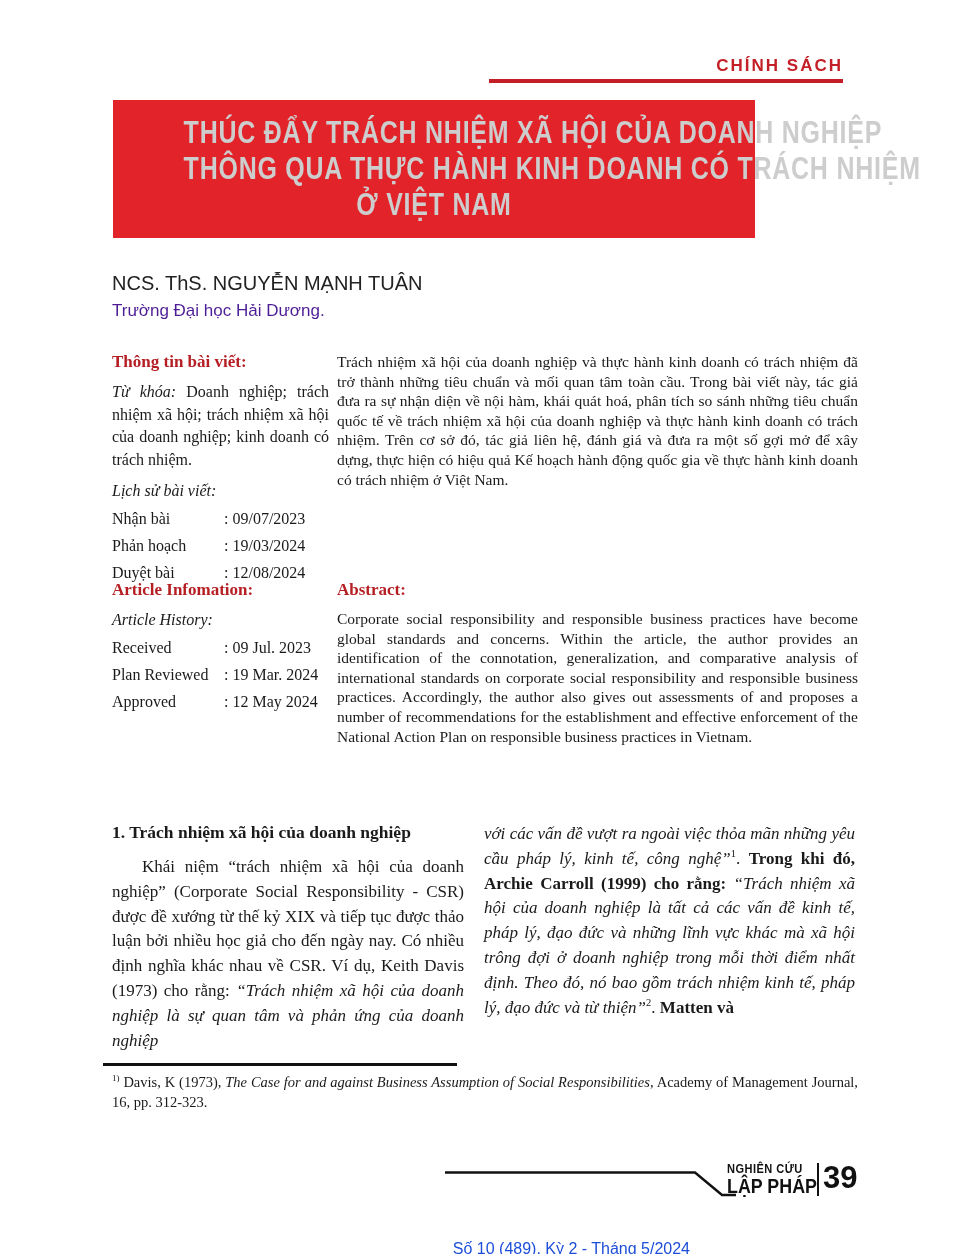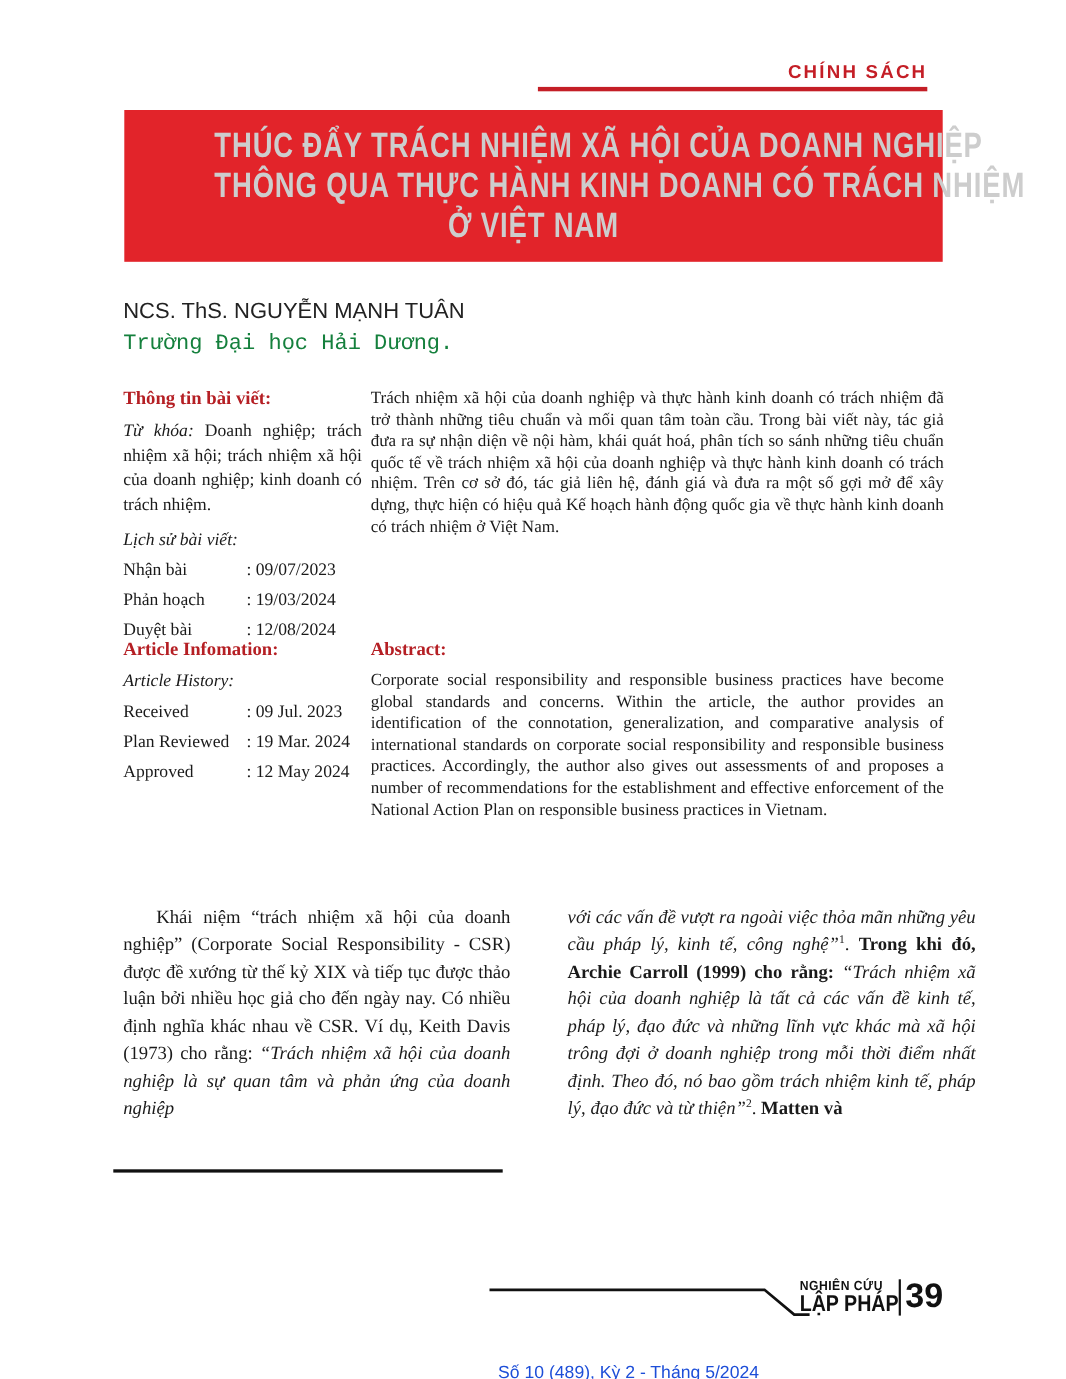--- a/index.html
+++ b/index.html
@@ -15,50 +15,50 @@
   }
   
   .section-label{
     position:absolute;top:56px;left:0;right:126px;text-align:right;
     font-family:"Liberation Sans",sans-serif;font-weight:700;font-size:17px;
     letter-spacing:2px;color:var(--accent-red);
   }
   .header-rule{position:absolute;top:79px;left:489px;width:354px;height:4px;background:var(--accent-red);}
   
   .title-banner{
-    position:absolute;left:113px;top:100px;width:744px;height:138px;
+    position:absolute;left:113px;top:100px;width:642px;height:138px;
     background:var(--banner-red);padding-top:14px;box-sizing:border-box;
   }
   .title-line{
     text-align:center;white-space:nowrap;
     font-family:"Liberation Sans",sans-serif;font-weight:800;font-size:32px;
     line-height:36px;color:var(--title-gray);letter-spacing:1px;
     transform:scaleX(0.78);
   }
   
   .author-name{position:absolute;left:112px;top:272px;font-family:"Liberation Sans",sans-serif;font-size:20px;color:#222;}
-  .author-affiliation{position:absolute;left:112px;top:301px;font-family:Liberation Mono, monospace;font-size:20px;color:#15803d;}
+  .author-affiliation{position:absolute;left:112px;top:301px;font-family:Liberation Sans, sans-serif;font-size:17px;color:#4c1d95;}
   
   .col-block{position:absolute;}
   .vn-left{left:112px;top:352px;width:217px;}
   .vn-right{left:337px;top:352px;width:521px;}
   .en-left{left:112px;top:580px;width:217px;}
   .en-right{left:337px;top:580px;width:521px;}
   .red-heading{font-weight:700;font-size:17px;color:var(--heading-red);margin:0 0 9px 0;}
   .kw{margin:0;font-size:16px;line-height:22.6px;text-align:justify;}
   .it{font-style:italic;}
   .b{font-weight:700;}
   .hist-label{font-size:16px;margin:11px 0 10px 0;}
   .row{display:flex;font-size:16px;margin-bottom:9px;}
   .row-label{width:112px;flex:none;}
   .abstract{margin:0;font-size:15.5px;line-height:19.6px;text-align:justify;}
   
   .body-col{position:absolute;top:822px;}
   .body-col1{left:112px;width:352px;}
-  .body-col2{left:516px;width:371px;}
+  .body-col2{left:484px;width:371px;}
   .body-heading{font-size:17.5px;font-weight:700;margin:0 0 12px 0;}
   .body-p{margin:0;font-size:17px;line-height:24.8px;text-align:justify;}
   .indent{text-indent:30px;}
   sup{font-size:0.62em;line-height:0;}
   
   .fn-sep{position:absolute;left:103px;top:1063px;width:354px;height:3px;background:#111;}
   .footnotes{position:absolute;left:112px;top:1072px;width:746px;}
   .fn{margin:0;font-size:14.5px;line-height:20px;text-align:justify;}
   
   .footer-svg{position:absolute;left:440px;top:1165px;}
@@ -130,29 +130,31 @@
         <span>: 12 May 2024</span>
     </div>
   </div>
 
   <div class="col-block en-right">
     <div class="red-heading">Abstract:</div>
     <p class="abstract">Corporate social responsibility and responsible business practices have become global standards and concerns. Within the article, the author provides an identification of the connotation, generalization, and comparative analysis of international standards on corporate social responsibility and responsible business practices. Accordingly, the author also gives out assessments of and proposes a number of recommendations for the establishment and effective enforcement of the National Action Plan on responsible business practices in Vietnam.</p>
   </div>
 
   <div class="body-col body-col1">
+    <div class="body-heading">1. Trách nhiệm xã hội của doanh nghiệp</div>
     <p class="body-p indent"><span>Khái niệm “trách nhiệm xã hội của doanh nghiệp” (Corporate Social Responsibility - CSR) được đề xướng từ thế kỷ XIX và tiếp tục được thảo luận bởi nhiều học giả cho đến ngày nay. Có nhiều định nghĩa khác nhau về CSR. Ví dụ, Keith Davis (1973) cho rằng: </span><span class="it">“Trách nhiệm xã hội của doanh nghiệp là sự quan tâm và phản ứng của doanh nghiệp</span></p>
   </div>
 
   <div class="body-col body-col2">
     <p class="body-p"><span class="it">với các vấn đề vượt ra ngoài việc thỏa mãn những yêu cầu pháp lý, kinh tế, công nghệ”</span><sup>1</sup><span>. </span><span class="b">Trong khi đó, Archie Carroll (1999) cho rằng: </span><span class="it">“Trách nhiệm xã hội của doanh nghiệp là tất cả các vấn đề kinh tế, pháp lý, đạo đức và những lĩnh vực khác mà xã hội trông đợi ở doanh nghiệp trong mỗi thời điểm nhất định. Theo đó, nó bao gồm trách nhiệm kinh tế, pháp lý, đạo đức và từ thiện”</span><sup>2</sup><span>. </span><span class="b">Matten và</span></p>
   </div>
 
   <div class="fn-sep"></div>
   <div class="footnotes">
+    <p class="fn"><sup>1)</sup> <span>Davis, K (1973), </span><span class="it">The Case for and against Business Assumption of Social Responsibilities</span><span>, Academy of Management Journal, 16, pp. 312-323.</span></p>
   </div>
 
   <svg class="footer-svg" width="300" height="36" viewBox="0 0 300 36">
     <polyline points="5,7.5 255,7.5 282,30 296,30" fill="none" stroke="#111" stroke-width="2.5"></polyline>
   </svg>
   <div class="footer-issue">Số 10 (489), Kỳ 2 - Tháng 5/2024</div>
   <div class="logo">
     <div class="logo-top">NGHIÊN CỨU</div>
     <div class="logo-bottom">LẬP PHÁP</div>
   </div>

